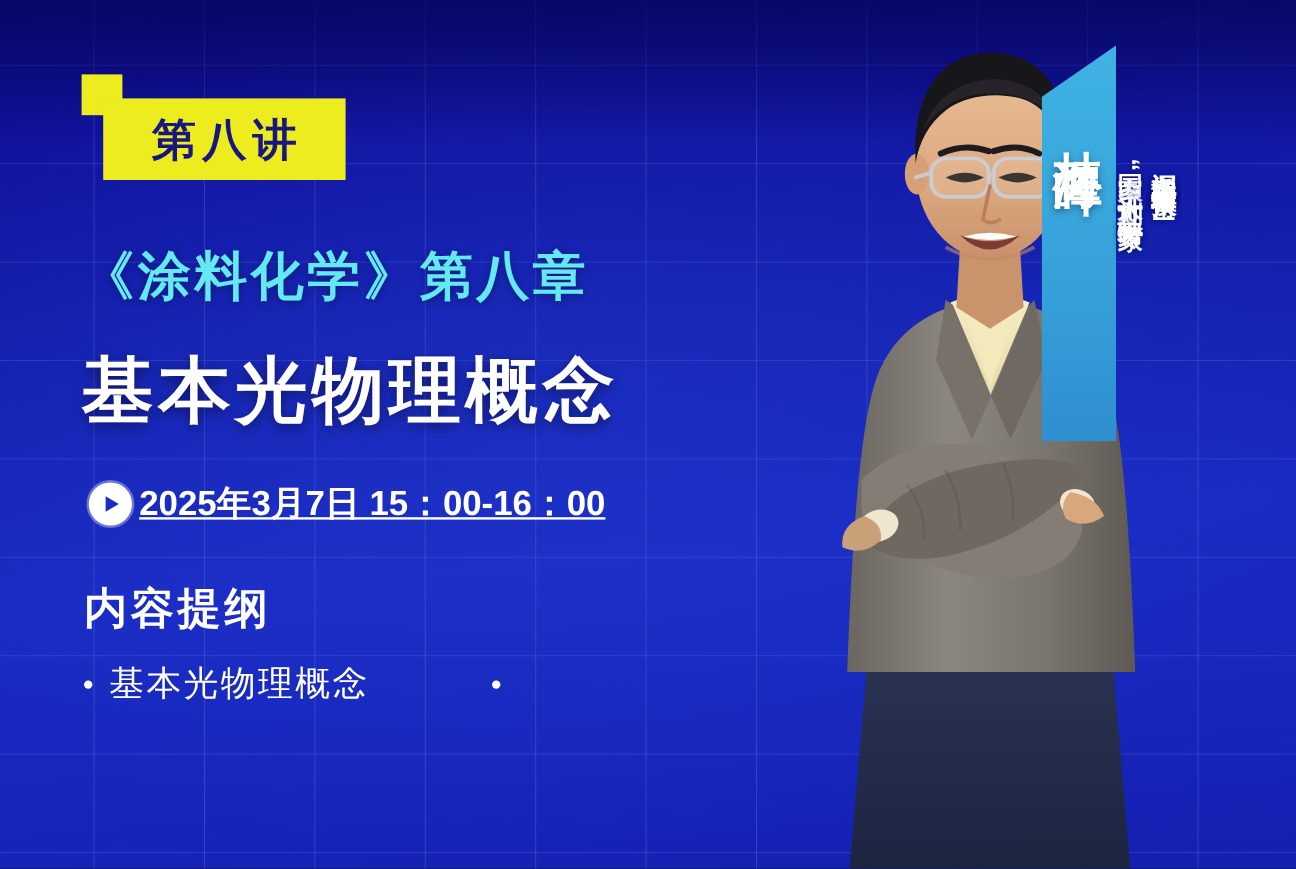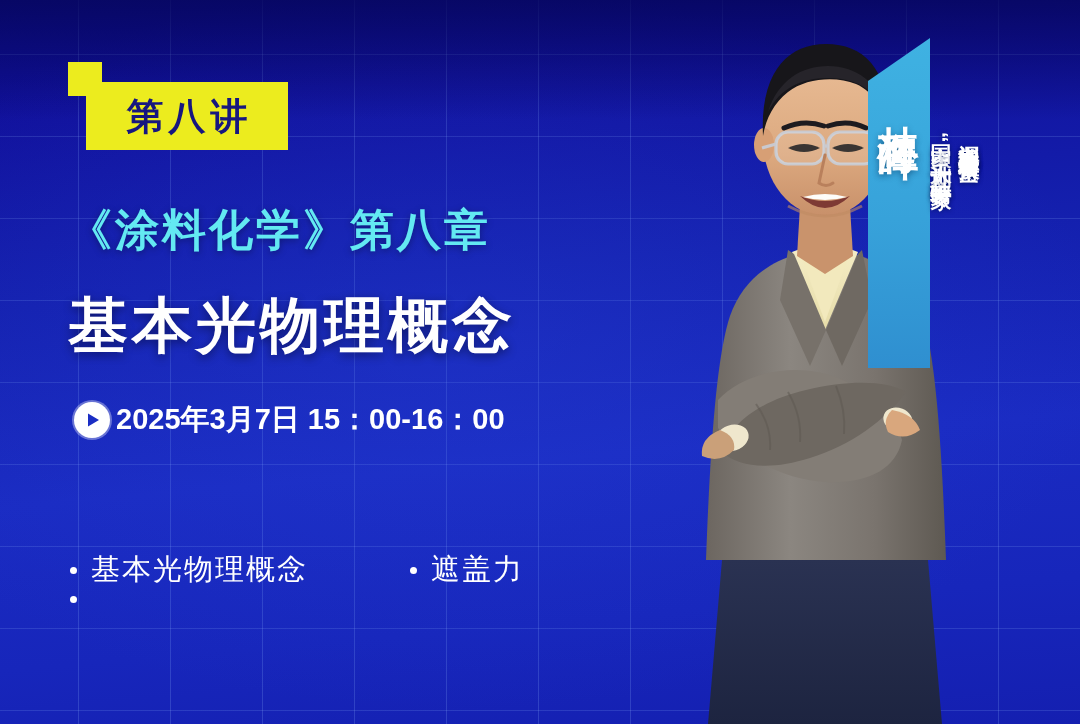--- a/index.html
+++ b/index.html
@@ -71,21 +71,21 @@
   }
   .timerow .lbl{font-size:30px;font-weight:bold;letter-spacing:2px;}
   .playicon{
     width:36px;height:36px;border-radius:50%;
     background:#ffffff;
     display:flex;align-items:center;justify-content:center;
     margin:0 4px 0 4px;flex:0 0 auto;
     box-shadow:0 0 0 2px rgba(255,255,255,.35);
   }
   .playicon svg{display:block;}
-  .timerow .val{font-size:29px;font-weight:bold;letter-spacing:0px;margin-left:2px;}
+  .timerow .val{font-size:29px;font-weight:bold;letter-spacing:0px;margin-left:2px;text-decoration:underline;}
 
   
   .outline-h{
     position:absolute;left:70px;top:483px;
     color:#fff;font-size:36px;font-weight:bold;letter-spacing:3px;
   }
   .outline-list{
     position:absolute;left:70px;top:550px;width:620px;
     display:grid;grid-template-columns:340px 1fr;
     row-gap:6px;
@@ -258,28 +258,25 @@
 
   <div class="timerow">
     <span class="playicon">
       <svg width="20" height="20" viewBox="0 0 20 20">
           <polygon points="6,3.5 17,10 6,16.5" fill="#1b2ec4"></polygon>
         </svg>
     </span>
     <span class="val">2025年3月7日  15：00-16：00</span>
   </div>
 
+  <div class="outline-h">内容提纲</div>
 
   <div class="outline-list">
     <div class="oitem">
       <span class="odot"></span>
       <span>基本光物理概念</span>
     </div>
     <div class="oitem">
       <span class="odot"></span>
-      <span>遮盖力</span>
     </div>
-    <div class="oitem">
-      <span class="odot"></span>
-    </div>
   </div>
 
 </div>
 
 </body></html>

